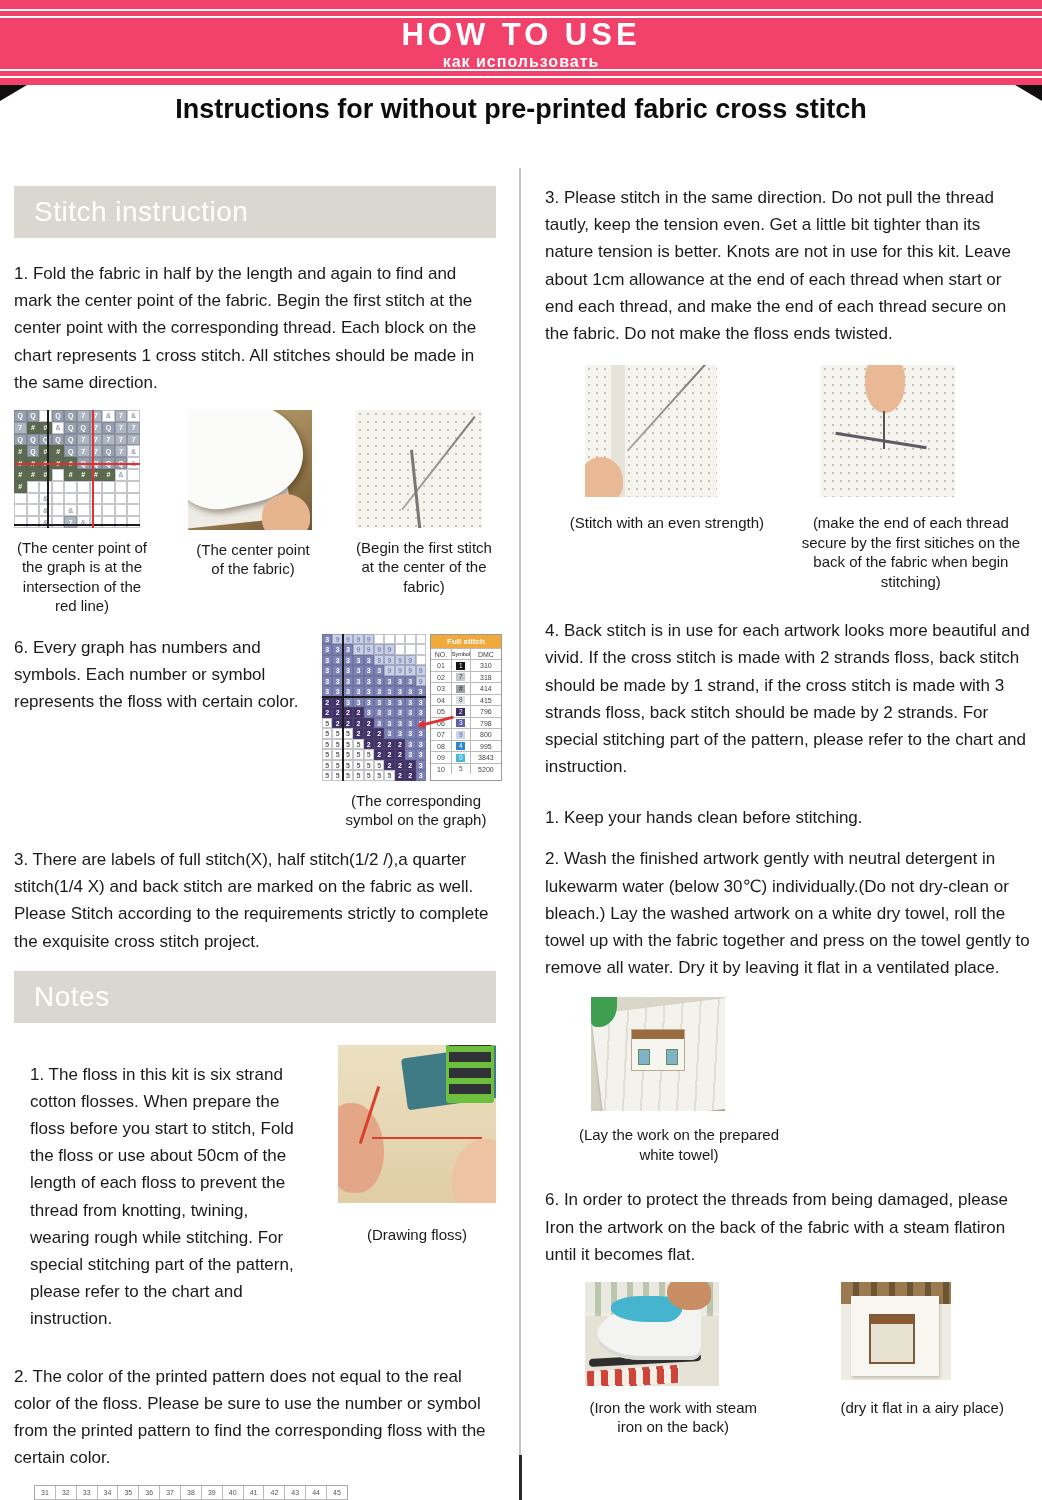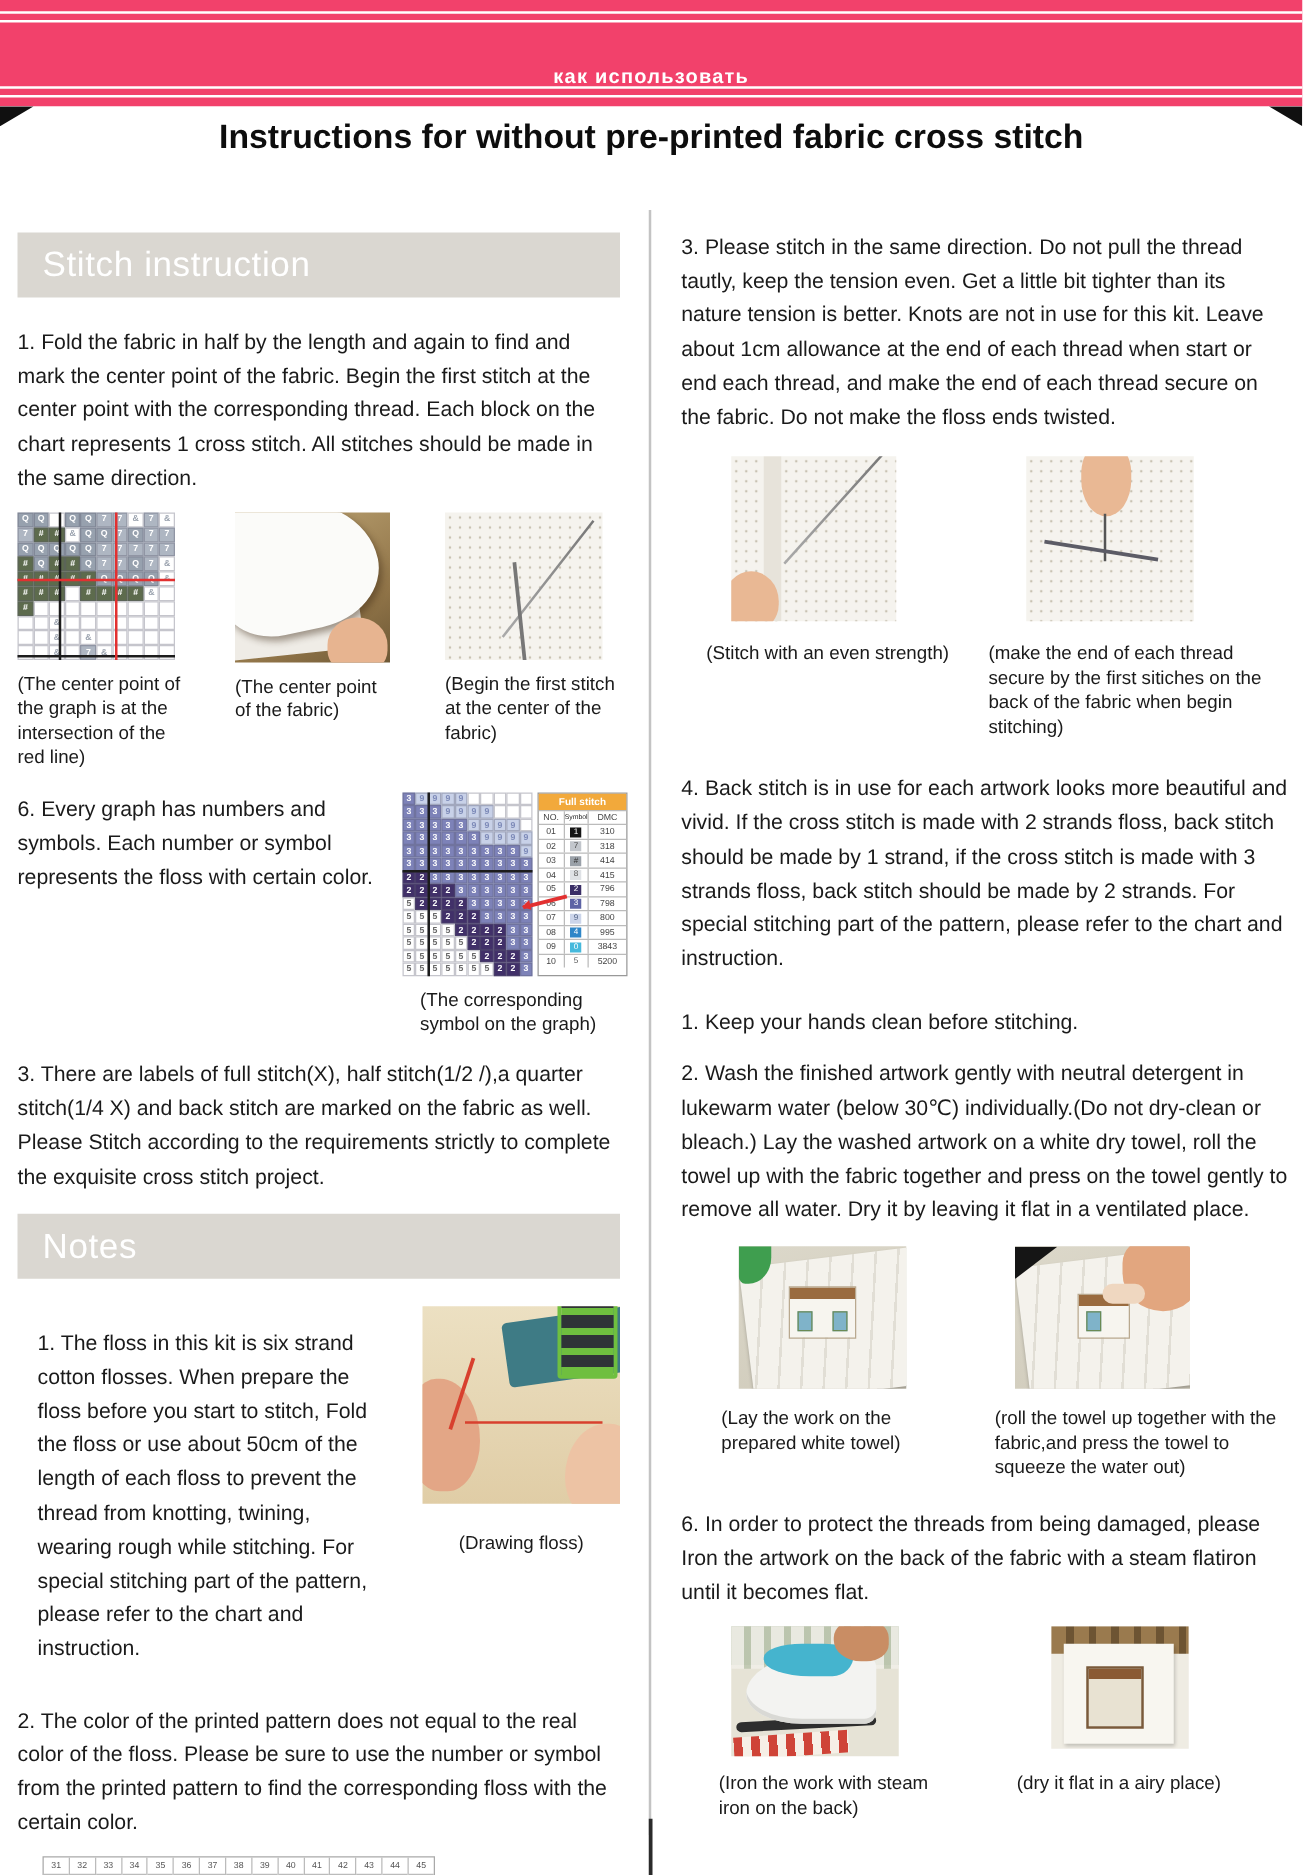--- a/index.html
+++ b/index.html
@@ -22,21 +22,21 @@
        font-size:27px;font-weight:bold;color:#0d0d0d;}
   
   .divider{position:absolute;left:519px;top:168px;width:2px;height:1300px;background:#c3c3c3;}
   .divider-tail{position:absolute;left:519px;top:1455px;width:3px;height:45px;background:#2b2b2b;}
   .col{position:absolute;top:172px;}
   .col.left{left:14px;width:482px;}
   .col.right{left:545px;width:486px;}
   .sec-header{background:#dad7d1;color:#fff;font-size:28px;height:52px;line-height:52px;
        padding-left:20px;letter-spacing:.5px;}
   p.body{font-size:17px;line-height:1.6;margin:0 0 14px 0;}
-  .cap{font-size:15px;line-height:1.3;margin-top:10px;}
+  .cap{font-size:15px;line-height:1.3;margin-top:10px;text-align:center;}
   
   .figrow{display:flex;margin-top:16px;}
   .figure{display:block;}
   .photo{position:relative;overflow:hidden;background:#eee;}
   
   .ph-fabric{width:124px;height:120px;background:linear-gradient(150deg,#bba272 10%,#8f7347 70%,#6d5836);}
   .ph-fabric .sheet{position:absolute;left:-16px;top:-10px;width:130px;height:105px;background:#fbfbf9;
        border-radius:18% 75% 55% 45%;transform:rotate(-12deg);box-shadow:2px 4px 6px rgba(60,40,20,.45);}
   .ph-fabric .sheet2{position:absolute;left:-20px;top:48px;width:120px;height:66px;background:#efece6;
        border-radius:8px 40px 10px 10px;transform:rotate(-6deg);}
@@ -117,20 +117,21 @@
   .flexrow{display:flex;}
   .arrow-red{position:absolute;height:3px;background:#e23030;}
   .arrow-red:after{content:"";position:absolute;left:-5px;top:-3px;border:4.5px solid transparent;border-right:7px solid #e23030;}
 </style>
 </head>
 <body>
 
 <div class="banner">
   <div class="banner-rule top"></div>
   <div class="banner-rule bot"></div>
+  <div class="banner-title">HOW TO USE</div>
   <div class="banner-sub">как использовать</div>
 </div>
 <div class="fold left"></div>
 <div class="fold right"></div>
 
 <div class="page-title">Instructions for without pre-printed fabric cross stitch</div>
 
 <div class="divider"></div>
 <div class="divider-tail"></div>
 
@@ -799,31 +800,20 @@
       <div class="photo ph-towel" style="margin-left:20px;">
         <div class="towel-cloth"></div>
         <div class="greenleaf"></div>
         <div class="motif" style="left:40px;top:32px;">
           <span class="win a"></span>
           <span class="win b"></span>
         </div>
       </div>
       <div class="cap" style="margin-top:14px;margin-left:6px;">(Lay the work on the prepared white towel)</div>
     </div>
-    <div class="figure" style="width:246px;margin-left:24px;">
-      <div class="photo ph-towel" style="width:140px;margin-left:16px;">
-        <div class="towel-cloth"></div>
-        <div class="corner-black"></div>
-        <div class="motif" style="left:50px;top:38px;width:40px;height:34px;">
-          <span class="win a"></span>
-        </div>
-        <div class="hand-press"></div>
-      </div>
-      <div class="cap" style="margin-top:14px;">(roll the towel up together with the fabric,and press the towel to squeeze the water out)</div>
-    </div>
   </div>
 
   <p class="body" style="margin-top:22px;">6. In order to protect the threads from being damaged, please Iron the artwork on the back of the fabric with a steam flatiron until it becomes flat.</p>
 
   <div class="figrow" style="margin-top:14px;">
     <div class="figure" style="width:218px;margin-left:16px;">
       <div class="photo ph-iron" style="margin-left:24px;">
         <div class="fence"></div>
         <div class="iron-cloth"></div>
         <div class="iron-sole"></div>

